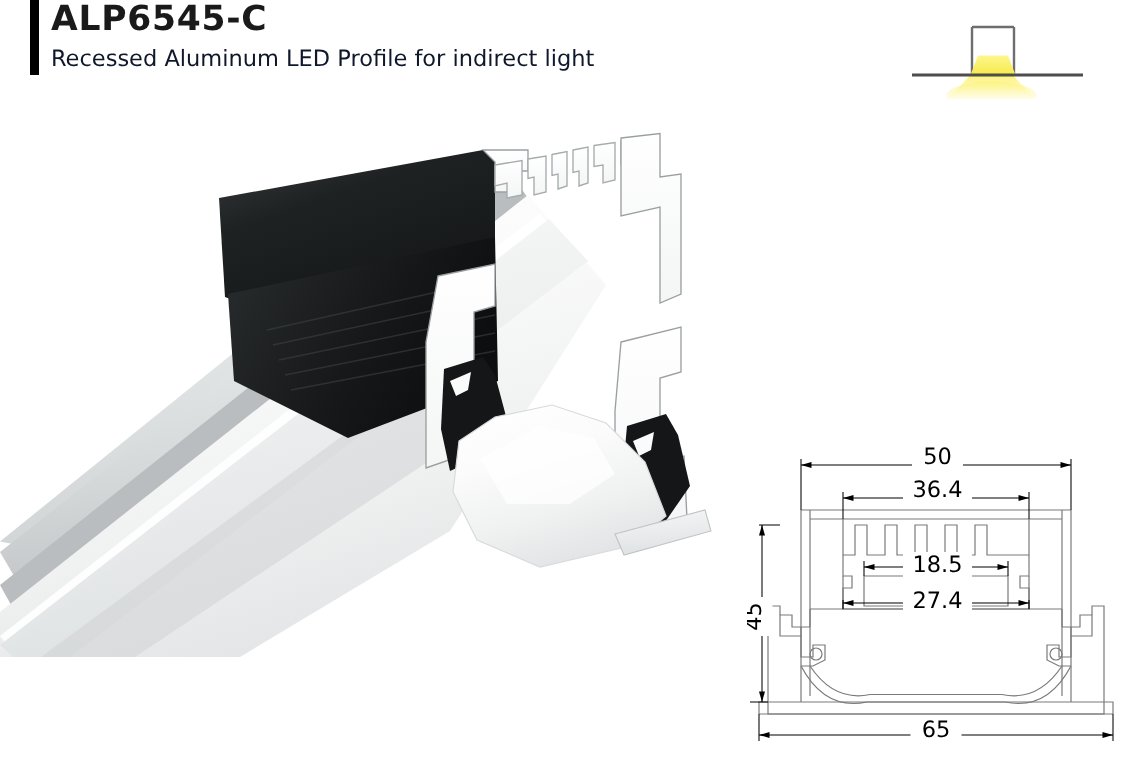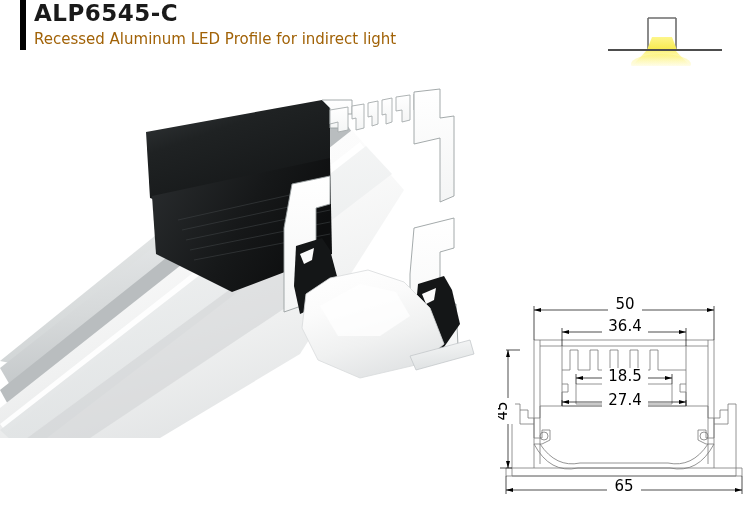--- a/index.html
+++ b/index.html
@@ -35,21 +35,21 @@
     color: #1a1a1a;
     letter-spacing: 0.5px;
     line-height: 30px;
     white-space: nowrap;
   }
   #product-subtitle {
     position: absolute;
     left: 34px; top: 29px;
     font-size: 15px;
     font-weight: normal;
-    color: #a16207;
+    color: #0f172a;
     line-height: 20px;
     white-space: nowrap;
   }
 
   
   #light-pictogram {
     position: absolute;
     left: 600px; top: 4px;
     width: 130px; height: 62px;
   }

